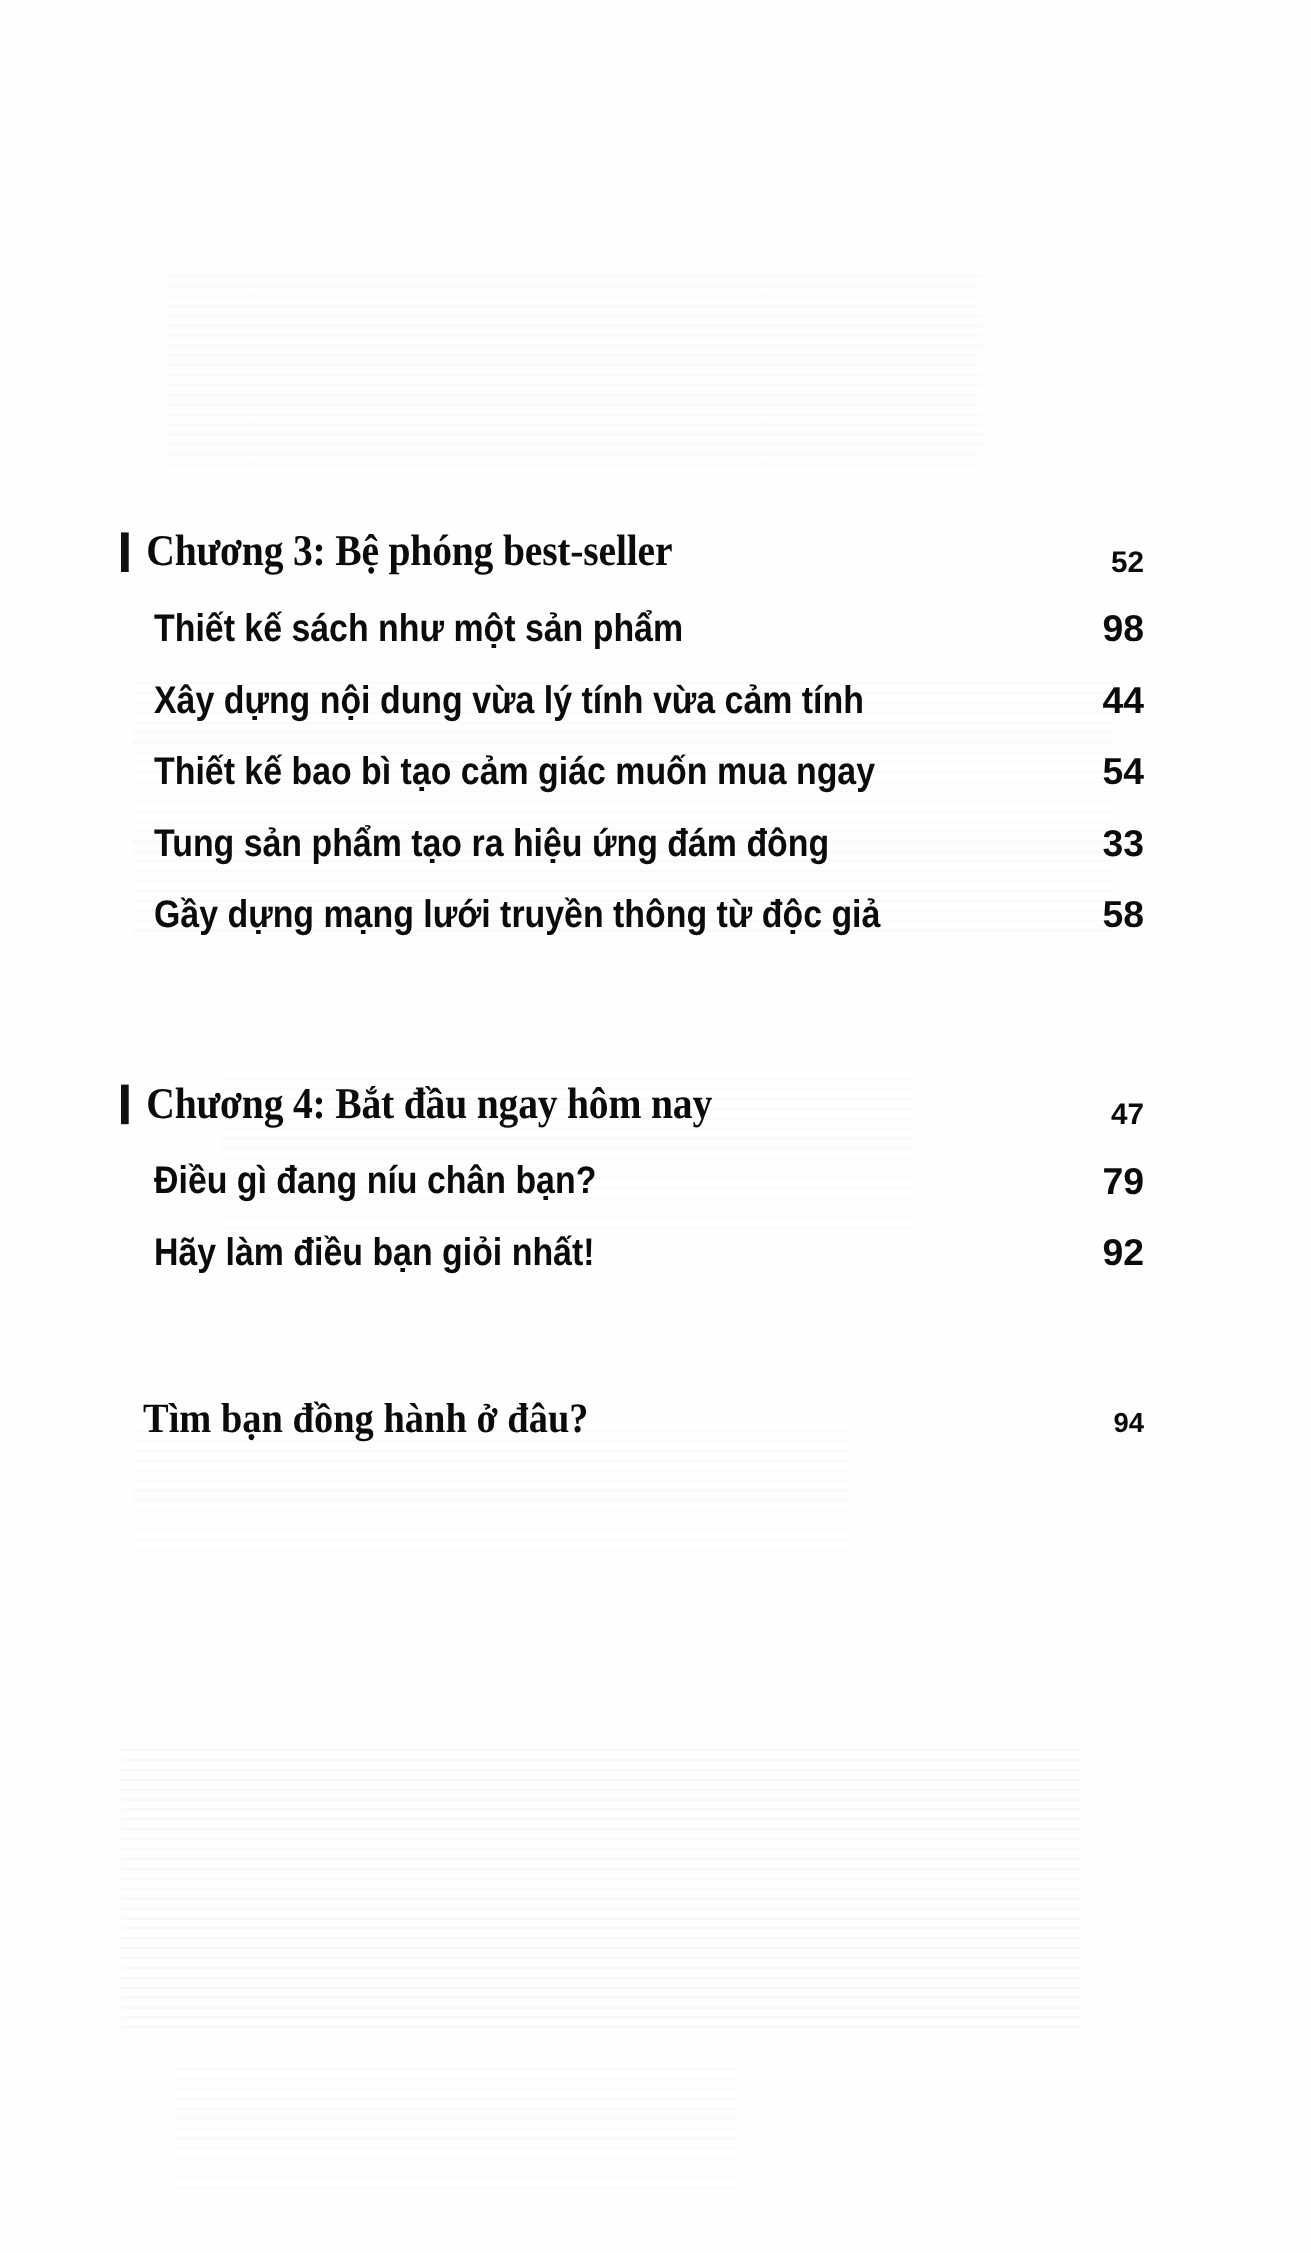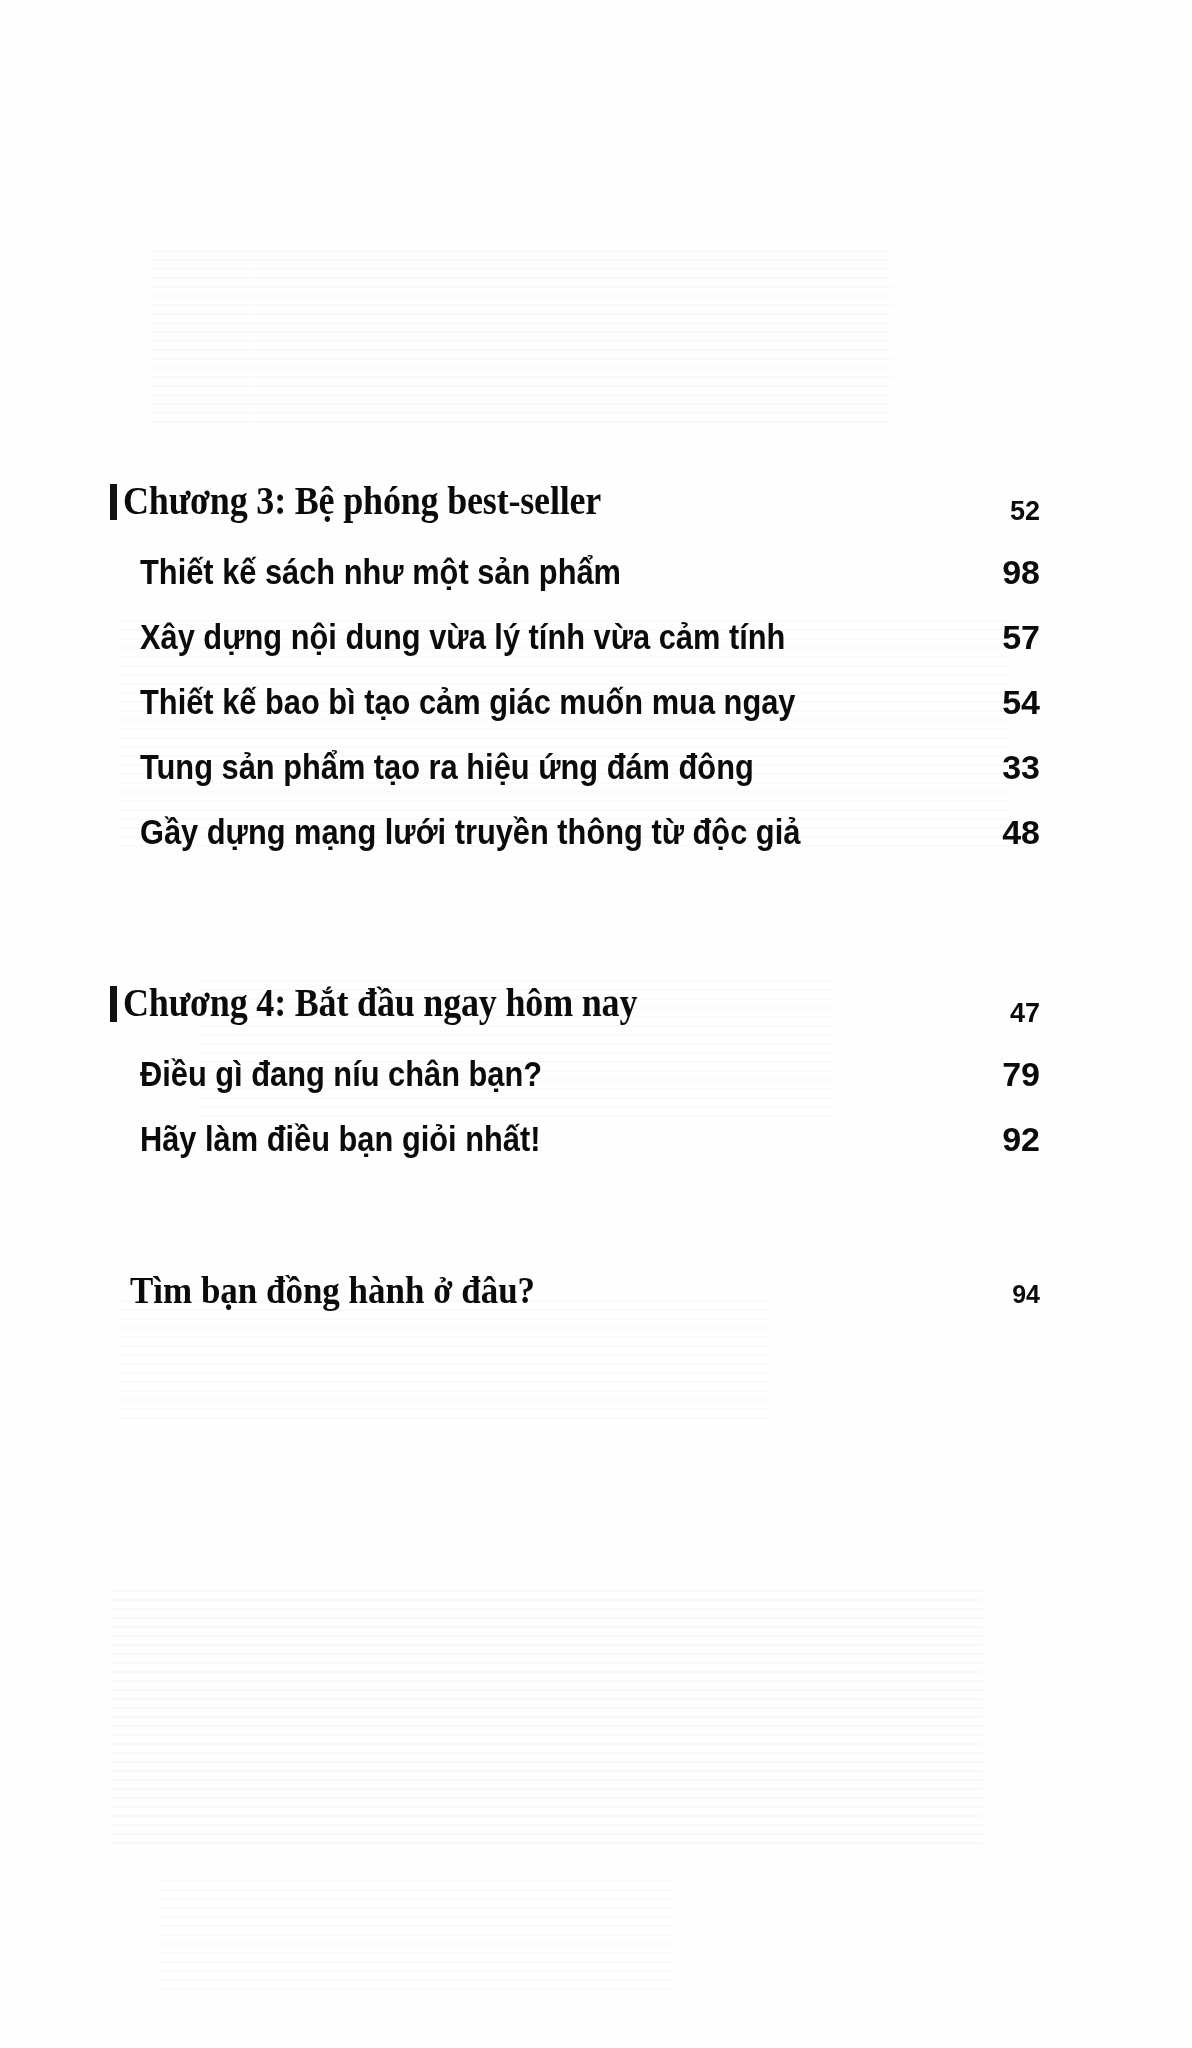--- a/index.html
+++ b/index.html
@@ -55,21 +55,21 @@
     justify-content: space-between;
   }
 
   
   .row.chapter {
     margin-bottom: 26px;
   }
   .chapter .title-wrap {
     display: flex;
     align-items: center;
-    gap: 6px;
+    gap: 16px;
   }
   .bar-marker {
     display: block;
     width: 7px;
     height: 36px;
     background: #111111;
     flex: 0 0 auto;
     margin-top: 2px;
   }
   .chapter .label {
@@ -174,42 +174,42 @@
     <div class="row entry">
       <span class="label">Thiết kế sách như một sản phẩm</span>
       <div class="pagenum-cell">
         <span class="pagenum">98</span>
       </div>
     </div>
 
     <div class="row entry">
       <span class="label">Xây dựng nội dung vừa lý tính vừa cảm tính</span>
       <div class="pagenum-cell">
-        <span class="pagenum">57</span>
+        <span class="pagenum">44</span>
       </div>
     </div>
 
     <div class="row entry">
       <span class="label">Thiết kế bao bì tạo cảm giác muốn mua ngay</span>
       <div class="pagenum-cell">
         <span class="pagenum">54</span>
       </div>
     </div>
 
     <div class="row entry">
       <span class="label">Tung sản phẩm tạo ra hiệu ứng đám đông</span>
       <div class="pagenum-cell">
         <span class="pagenum">33</span>
       </div>
     </div>
 
     <div class="row entry">
       <span class="label">Gầy dựng mạng lưới truyền thông từ độc giả</span>
       <div class="pagenum-cell">
-        <span class="pagenum">48</span>
+        <span class="pagenum">58</span>
       </div>
     </div>
 
     <div class="gap-xl"></div>
 
     <div class="row chapter">
       <div class="title-wrap">
         <span class="bar-marker"></span>
         <span class="label">Chương 4: Bắt đầu ngay hôm nay</span>
       </div>

